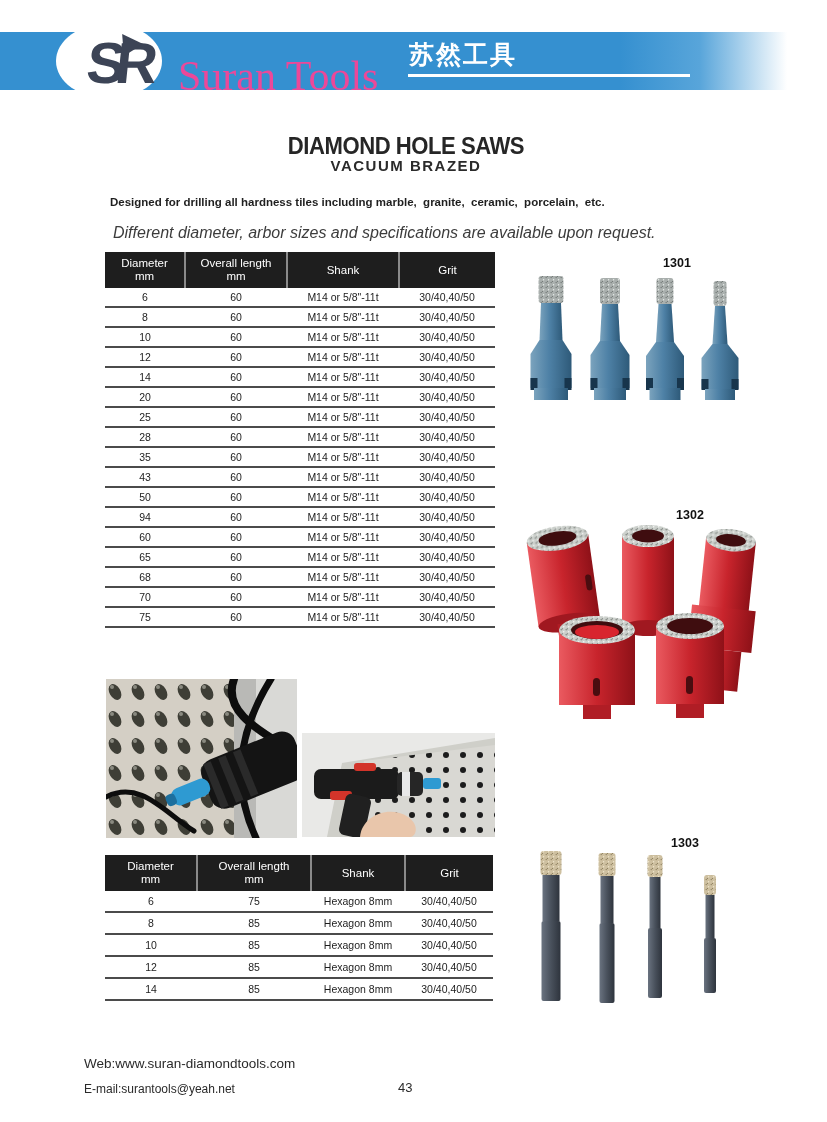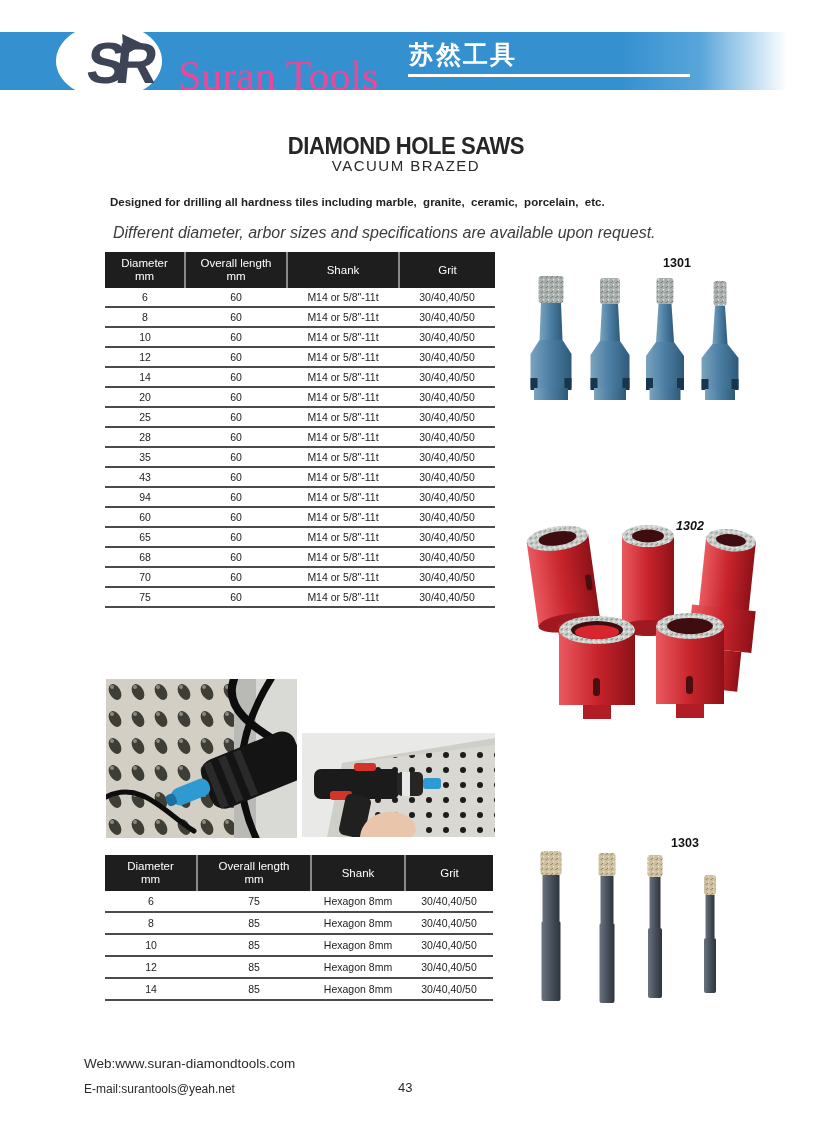--- a/index.html
+++ b/index.html
@@ -15,21 +15,21 @@
               font-weight:normal; font-size:42px; line-height:1; color:#ec4899;margin-top:19px; }
   .brand-cn { position:absolute; left:409px; top:42px; font-size:25px; line-height:1;
               font-weight:bold; color:#fff; letter-spacing:2px; }
   .brand-underline { position:absolute; left:408px; top:74px; width:282px; height:3px; background:#fff; }
 
   
   .title-main { position:absolute; left:0; top:132px; width:812px; text-align:center;
                 font-size:24px; font-weight:900; letter-spacing:-0.5px; color:#262626;
                 transform:scaleX(.92); }
   .title-sub  { position:absolute; left:0; top:157px; width:812px; text-align:center;
-                font-size:15px; font-weight:400; letter-spacing:1.5px; color:#2b2b2b; }
+                font-size:15px; font-weight:700; letter-spacing:1.5px; color:#2b2b2b; }
   .intro-1 { position:absolute; left:110px; top:196px; font-size:11.5px; font-weight:bold;
              color:#1f1f1f; white-space:pre-wrap; }
   .intro-2 { position:absolute; left:113px; top:224px; font-size:16px; color:#3c3c3c;font-style:italic; }
 
   
   table.spec { position:absolute; border-collapse:collapse; table-layout:fixed; }
   table.spec th { background:#1e1e1e; color:#fff; font-weight:normal; font-size:11.5px;
                   line-height:13px; padding:5px 2px; white-space:pre-line; text-align:center;
                   border-right:2px solid #8a8a8a; }
   table.spec th:last-child { border-right:none; }
@@ -138,20 +138,26 @@
           <td>30/40,40/50</td>
         </tr>
         <tr>
           <td>35</td>
           <td>60</td>
           <td>M14 or 5/8"-11t</td>
           <td>30/40,40/50</td>
         </tr>
         <tr>
           <td>43</td>
+          <td>60</td>
+          <td>M14 or 5/8"-11t</td>
+          <td>30/40,40/50</td>
+        </tr>
+        <tr>
+          <td>50</td>
           <td>60</td>
           <td>M14 or 5/8"-11t</td>
           <td>30/40,40/50</td>
         </tr>
         <tr>
           <td>94</td>
           <td>60</td>
           <td>M14 or 5/8"-11t</td>
           <td>30/40,40/50</td>
         </tr>
@@ -240,21 +246,21 @@
         <polygon points="190,40 200,40 202.5,78 187.5,78" fill="url(#b1)"></polygon>
         <polygon points="187.5,78 202.5,78 213.5,92 176.5,92" fill="url(#b1)"></polygon>
         <rect x="176.5" y="92" width="37" height="31" fill="url(#b1)"></rect>
         <rect x="176.5" y="113" width="7" height="11" fill="#17354c"></rect>
         <rect x="206.5" y="113" width="7" height="11" fill="#17354c"></rect>
         <rect x="180" y="123" width="30" height="11" fill="url(#b1)"></rect>
       </g>
     </svg>
   </div>
 
-  <div class="product-label" style="left:665px; top:519px;font-style:italic;">1302</div>
+  <div class="product-label" style="left:665px; top:508px;">1302</div>
   <div class="figure" style="left:515px; top:508px;">
     <svg width="290" height="235" viewBox="0 0 290 235">
       <defs>
         <pattern id="sv" width="5" height="5" patternUnits="userSpaceOnUse">
           <rect width="5" height="5" fill="#ccd0cc"></rect>
           <circle cx="1.3" cy="1.6" r="0.9" fill="#8f948f"></circle>
           <circle cx="3.7" cy="3.7" r="0.8" fill="#f4f6f3"></circle>
           <circle cx="2.4" cy="0.7" r="0.5" fill="#5f6460"></circle>
         </pattern>
         <linearGradient id="r1" x1="0" y1="0" x2="1" y2="0">

